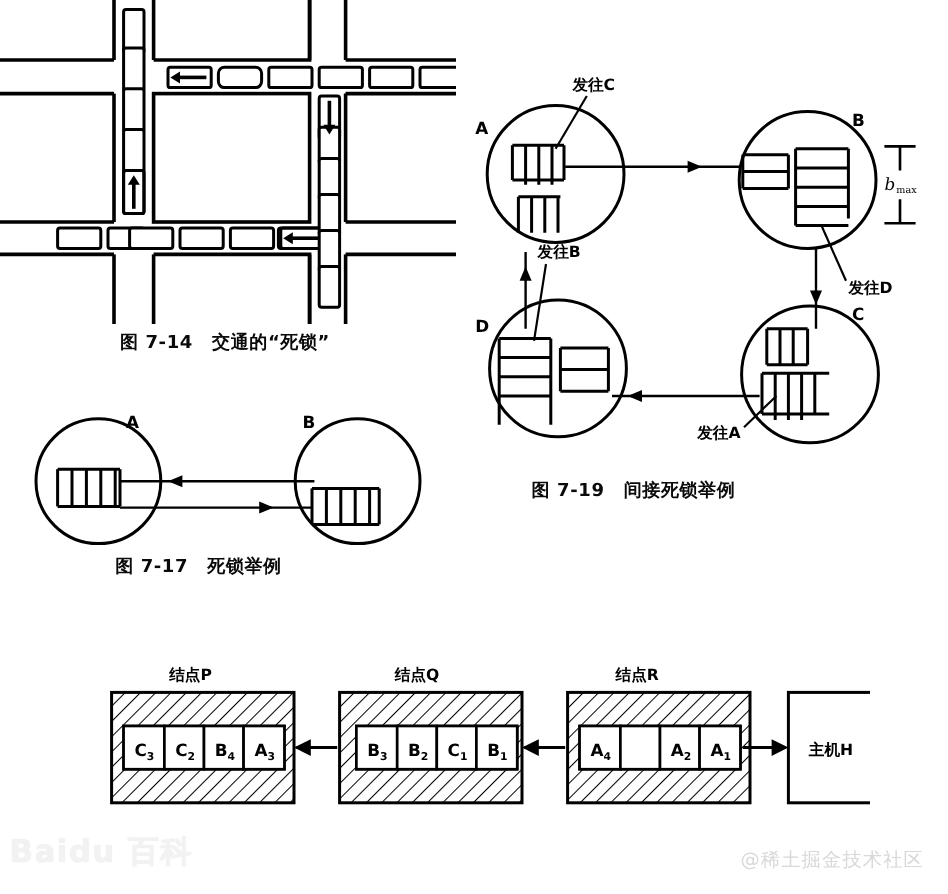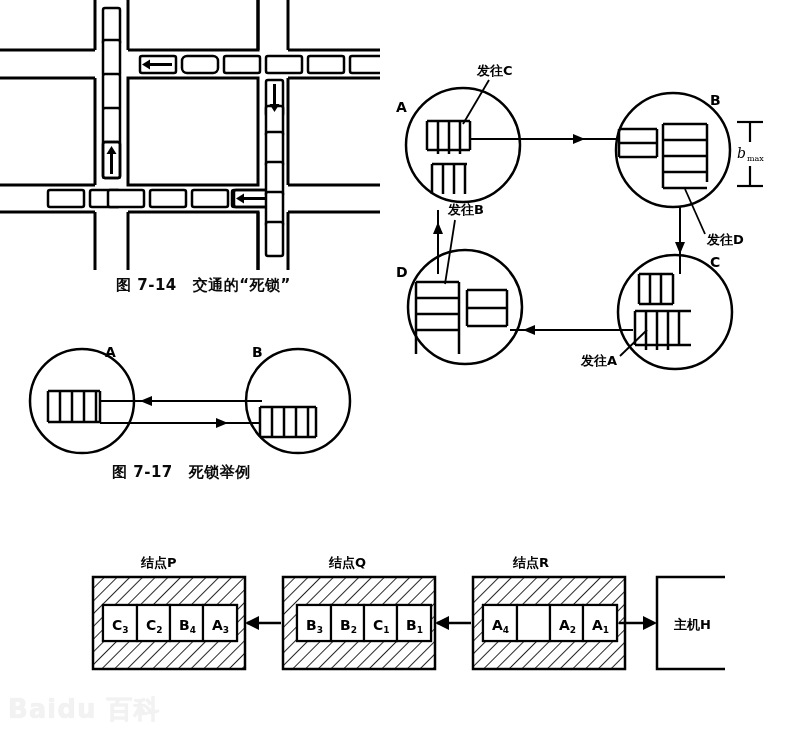--- a/index.html
+++ b/index.html
@@ -31,21 +31,21 @@
     font-family: "DejaVu Sans", "Liberation Sans", sans-serif;
     font-weight: bold;
     color: #0a0a0a;
     white-space: nowrap;
     letter-spacing: 0.5px;
   }
   #cap-714 { left: 100px; top: 276px; font-size: 15px; }
   #cap-717 { left: 96px;  top: 463px; font-size: 15px; }
   #cap-719 { left: 443px; top: 399px; font-size: 15px; }
   #cap-720 { left: 358px; top: 692px; font-size: 15px; }
-  .cap .num { margin-right: 10px; margin-left: 16px; }
+  .cap .num { margin-right: 10px; }
   .cap .ttl { margin-left: 6px; margin-top: 44px; }
 
   .wm {
     position: absolute;
     white-space: nowrap;
     font-family: "DejaVu Sans", "Liberation Sans", sans-serif;
   }
   #wm-left {
     left: 8px; top: 692px;
     font-size: 26px;
@@ -319,20 +319,23 @@
       <path d="M295,145 L295,212"></path>
       <path d="M248,268 L125,268"></path>
       <path d="M53,212 L53,148"></path>
     </g>
     <path d="M188,72 L200,77 L188,82 Z" fill="#000"></path>
     <path d="M290,180 L295,192 L300,180 Z" fill="#000"></path>
     <path d="M150,263 L138,268 L150,273 Z" fill="#000"></path>
     <path d="M48,172 L53,160 L58,172 Z" fill="#000"></path>
   </svg>
 
+  <div class="cap" id="cap-719">
+    <span class="num">图 7-19</span><span class="ttl">间接死锁举例</span>
+  </div>
 
   <svg class="figure" id="svg-720" style="left:85px; top:545px;" width="640" height="140" viewBox="0 0 640 140">
     <defs>
       <pattern id="hatch" width="9" height="9" patternTransform="rotate(45)" patternUnits="userSpaceOnUse">
         <line x1="0" y1="0" x2="0" y2="9" stroke="#000" stroke-width="1.7"></line>
       </pattern>
     </defs>
 
     <g>
       <text class="lbl-cn" x="56" y="22">结点P</text>
@@ -398,14 +401,15 @@
     </g>
 
     <g>
       <rect x="572" y="32" width="86" height="92" fill="#fff" stroke="#000" stroke-width="2.5"></rect>
       <text class="lbl-cn" x="589" y="84">主机H</text>
     </g>
   </svg>
 
 
   <div class="wm" id="wm-left">Baidu 百科</div>
+  <div class="wm" id="wm-right">@稀土掘金技术社区</div>
 
 </div>
 
 </body></html>

